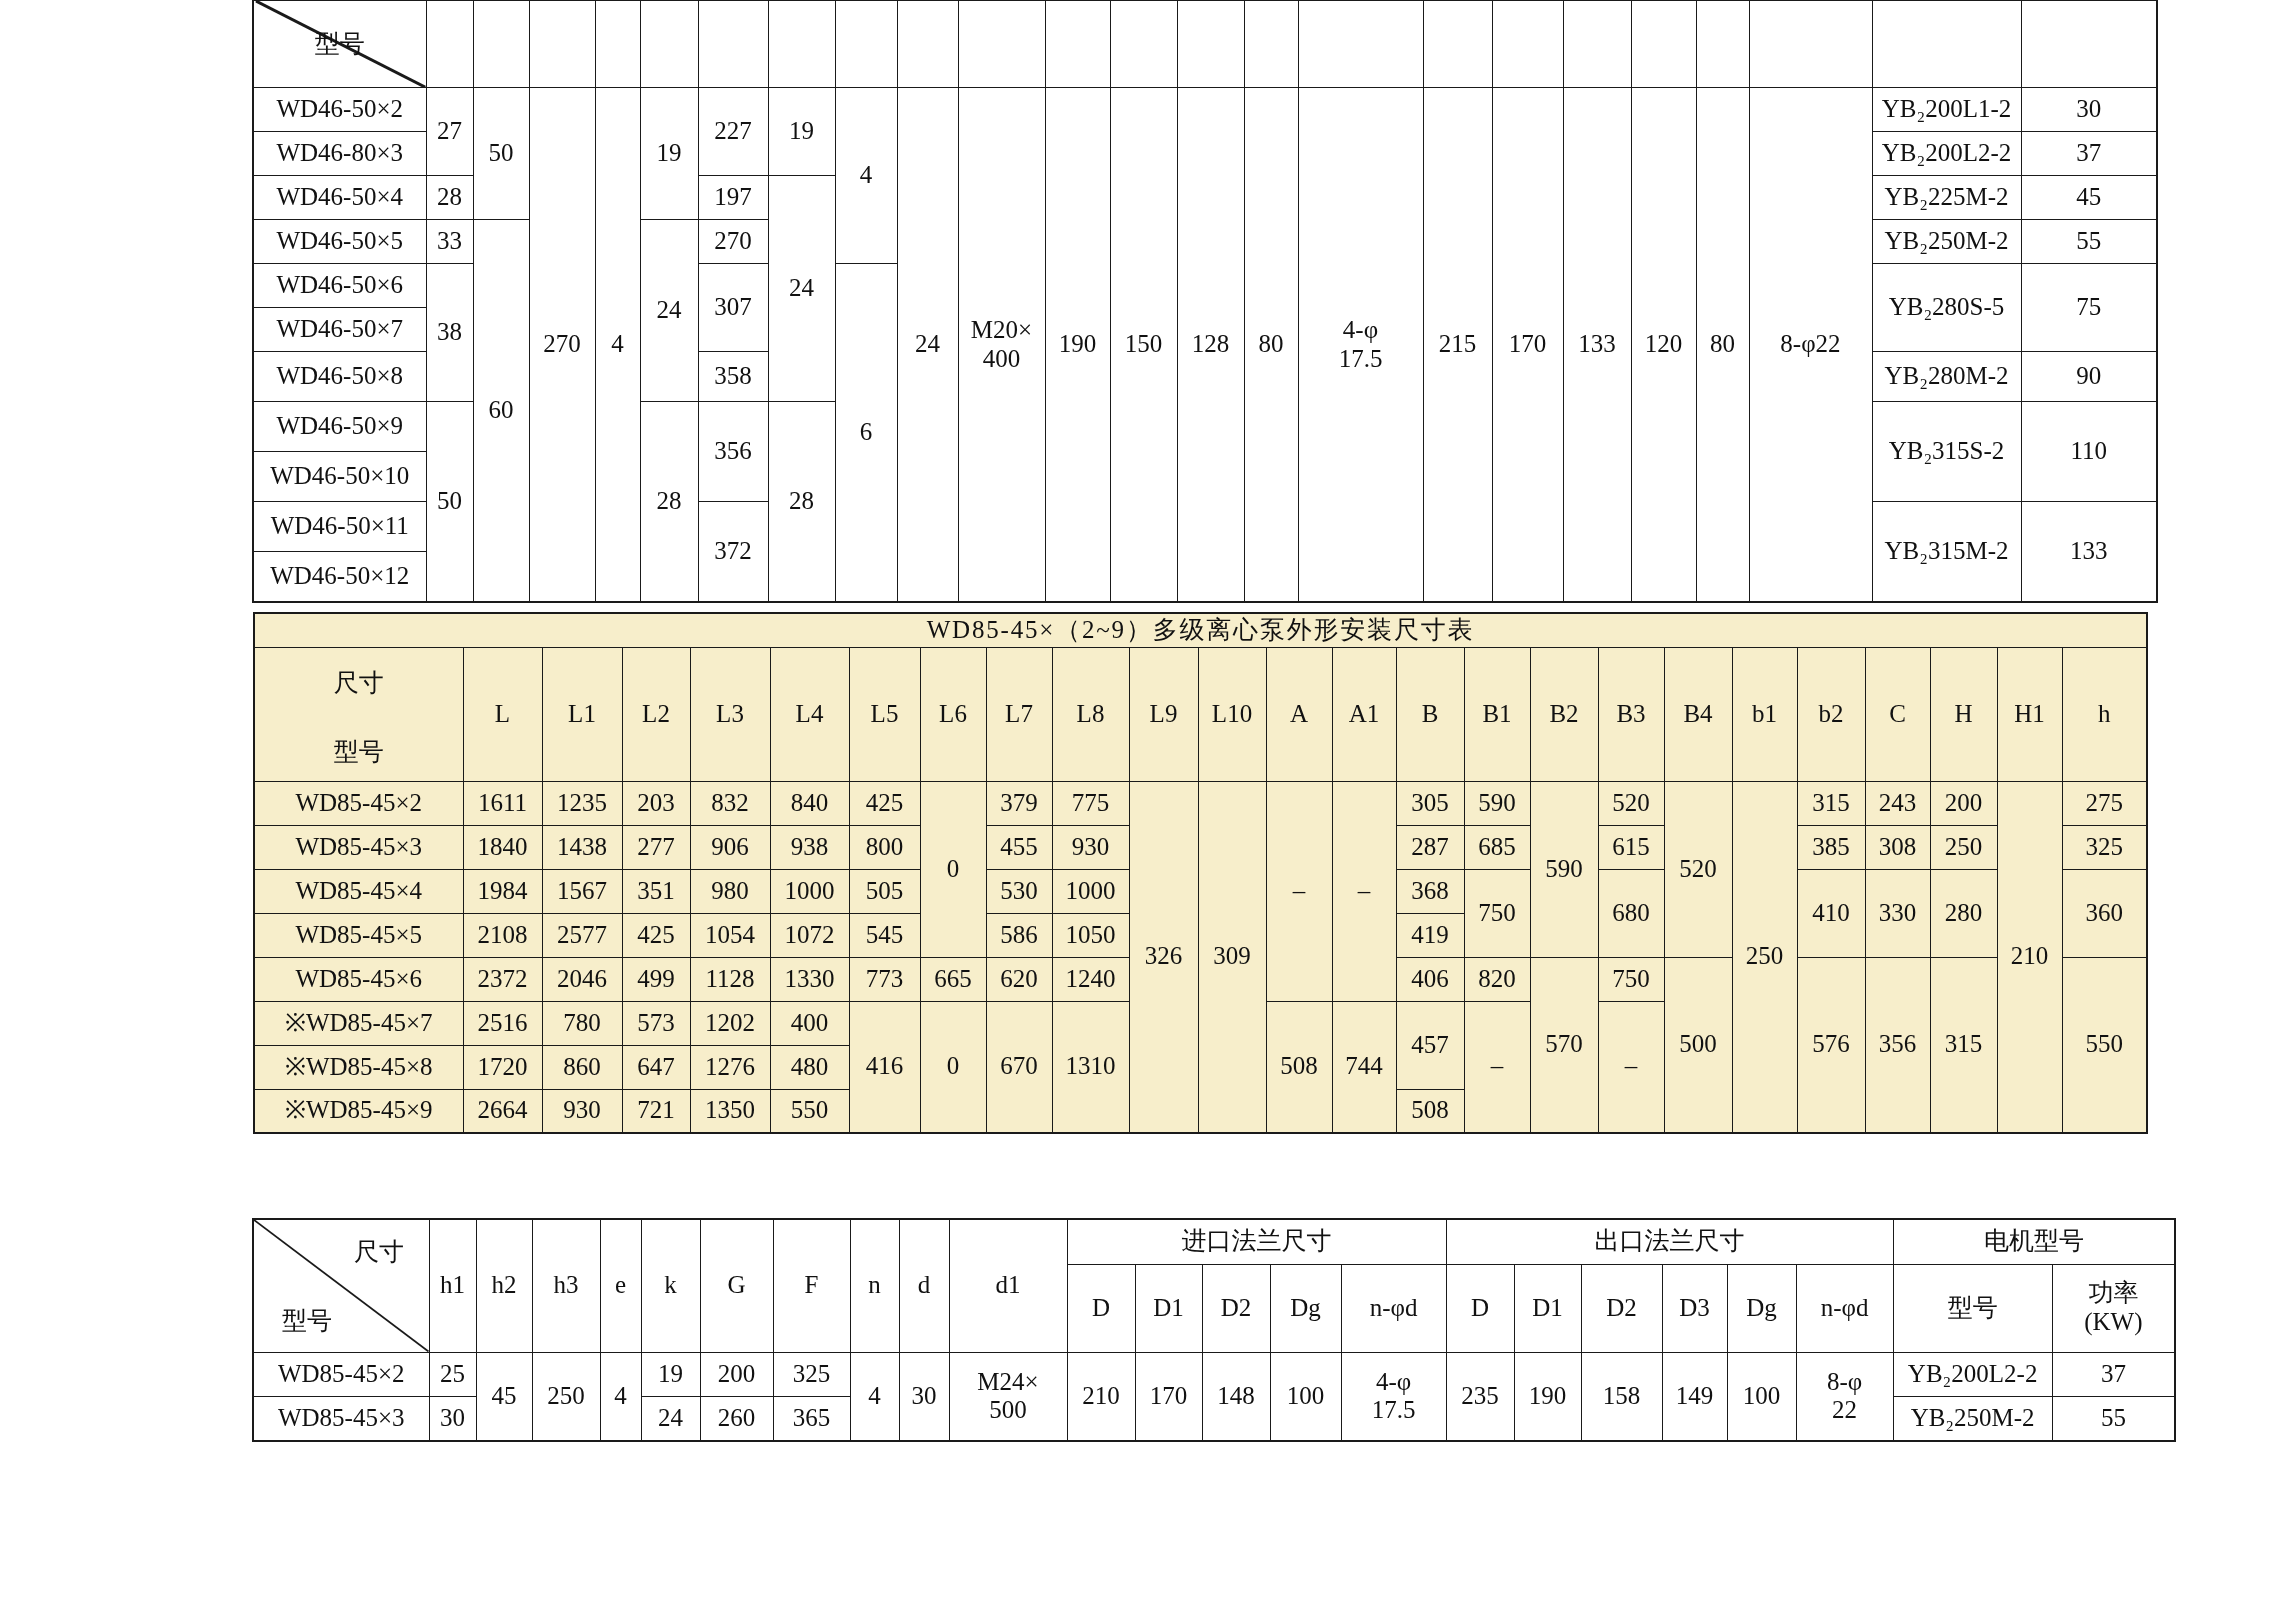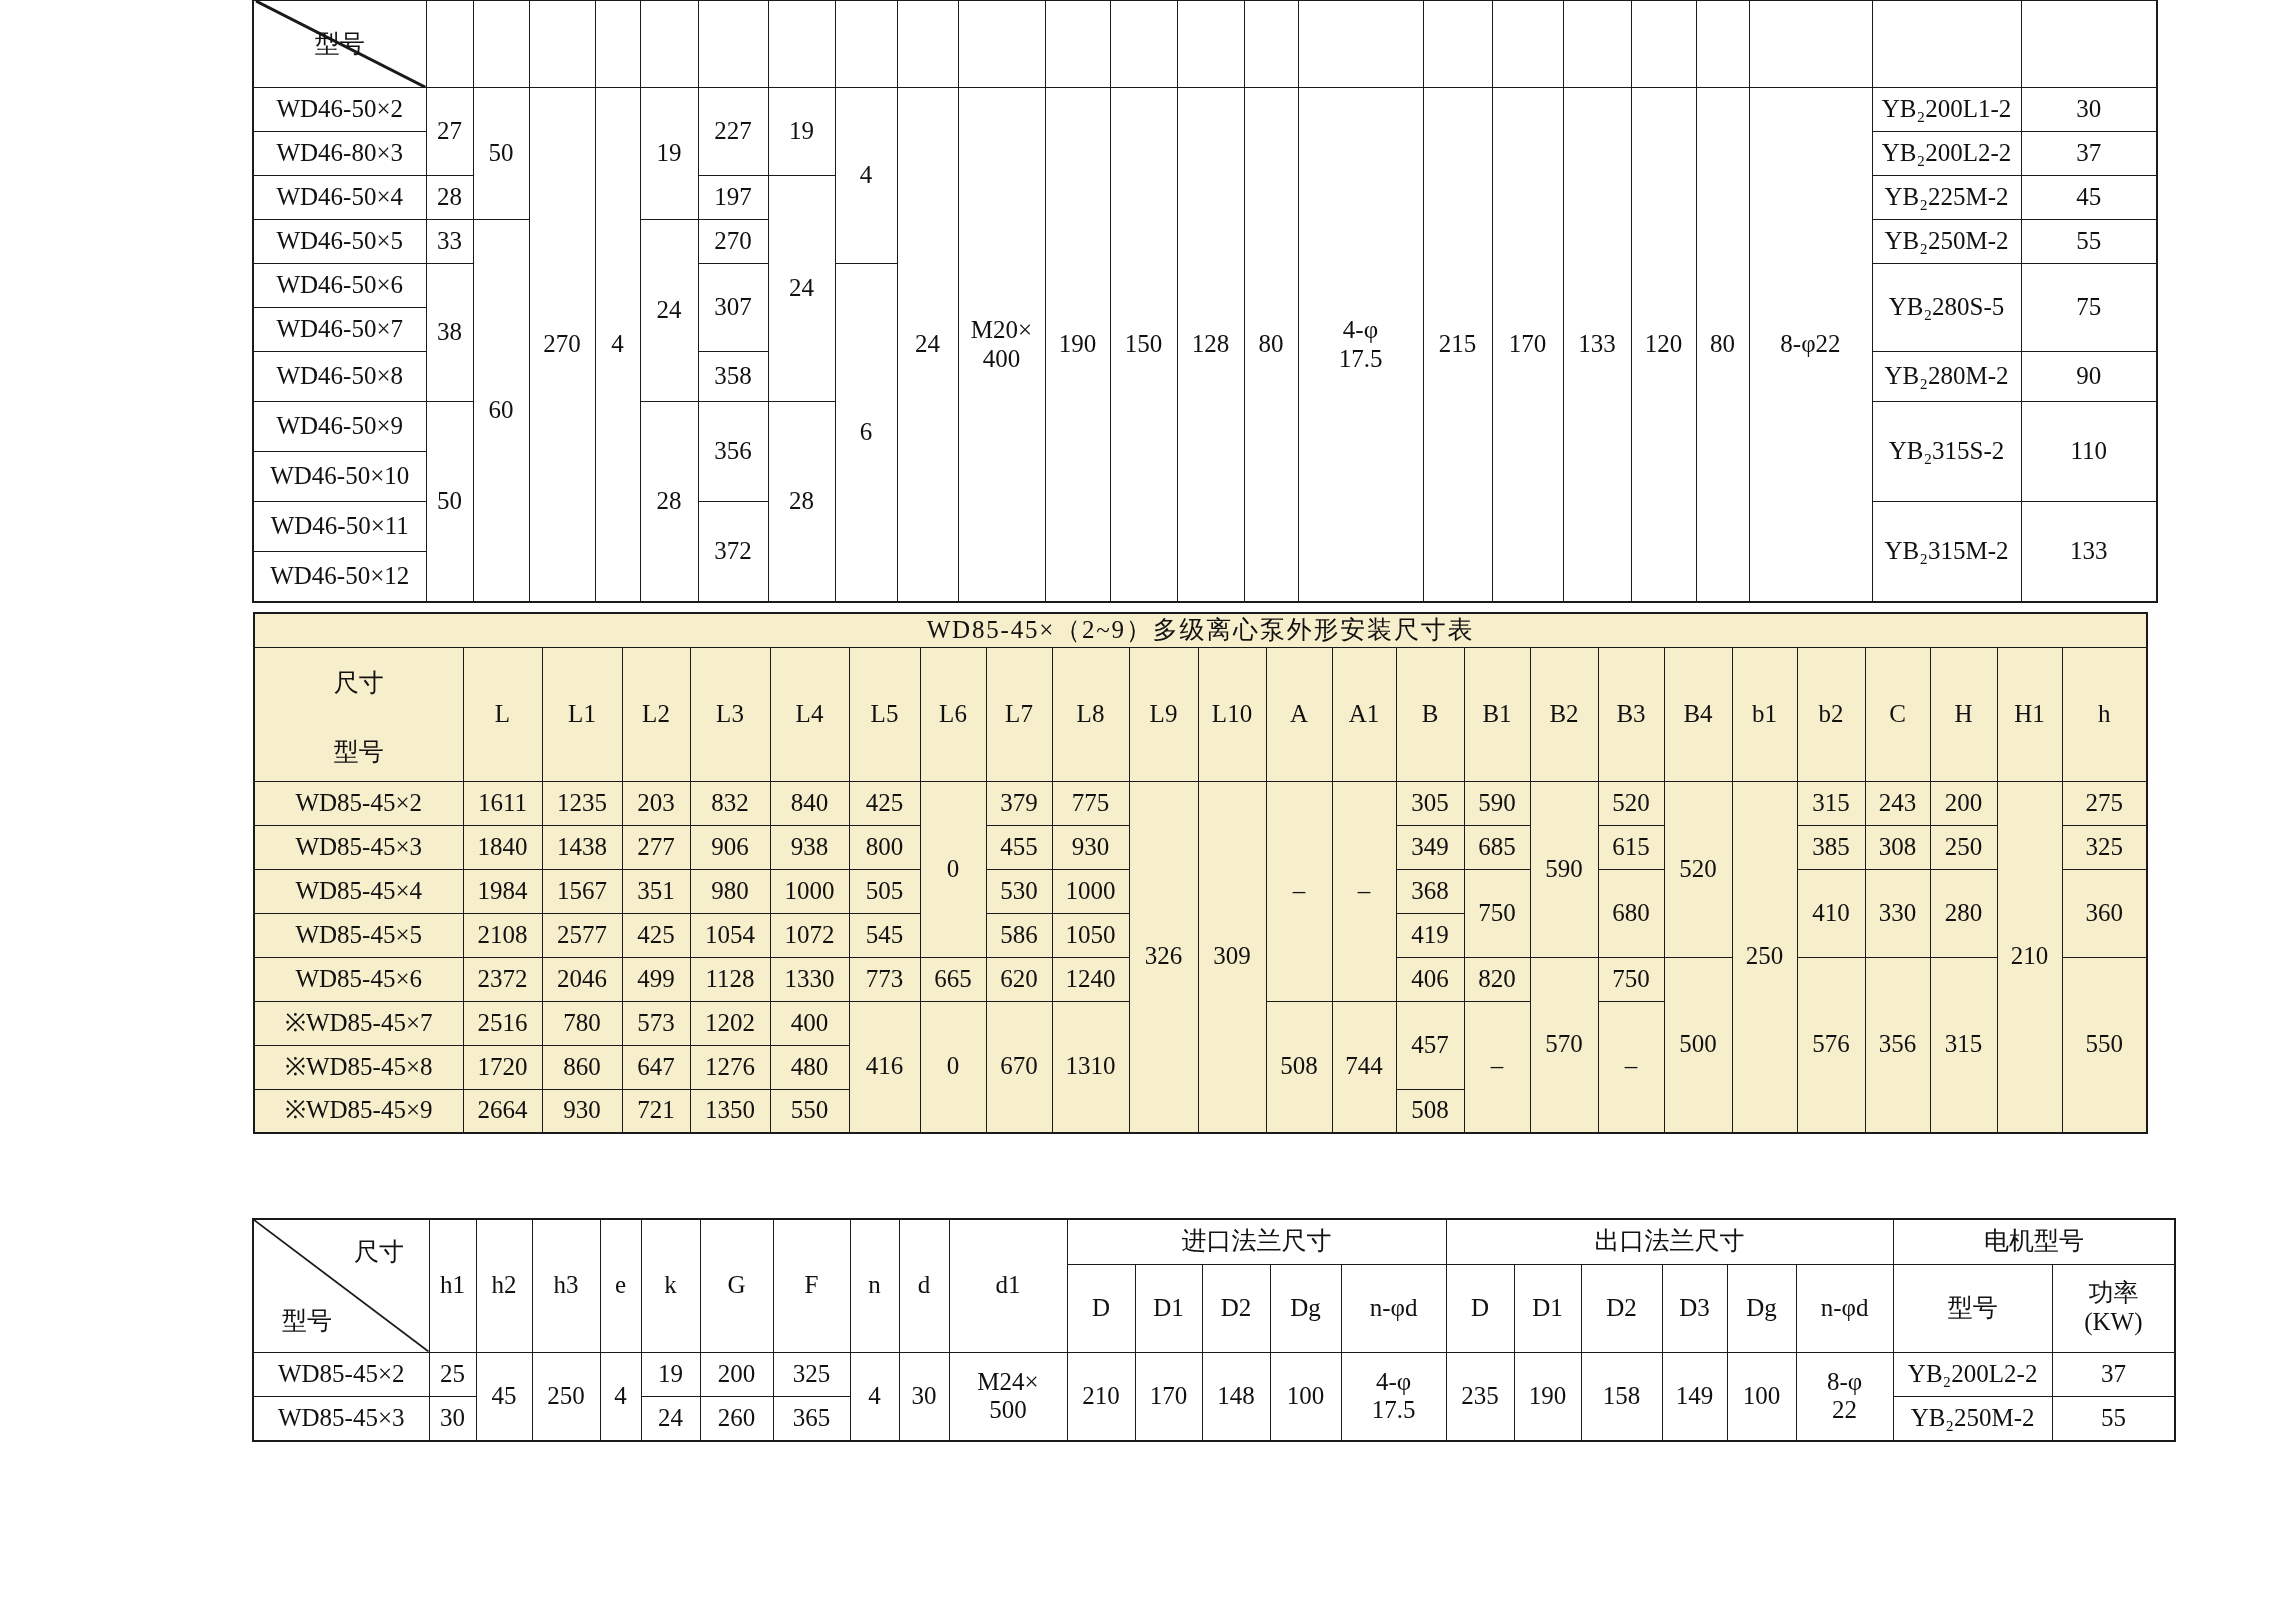--- a/index.html
+++ b/index.html
@@ -274,21 +274,21 @@
   <tr style="height:44px">
     <td class="model">WD85-45×3</td>
     <td>1840</td>
     <td>1438</td>
     <td>277</td>
     <td>906</td>
     <td>938</td>
     <td>800</td>
     <td>455</td>
     <td>930</td>
-    <td>349</td>
+    <td>287</td>
     <td>685</td>
     <td>615</td>
     <td>385</td>
     <td>308</td>
     <td>250</td>
     <td>325</td>
   </tr>
   <tr style="height:44px">
     <td class="model">WD85-45×4</td>
     <td>1984</td>

